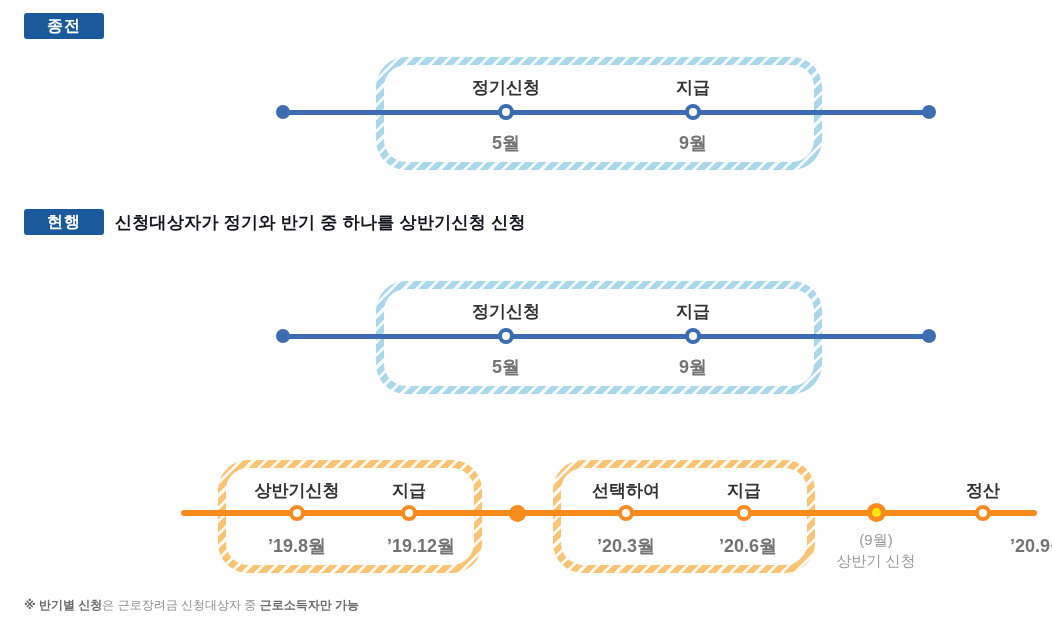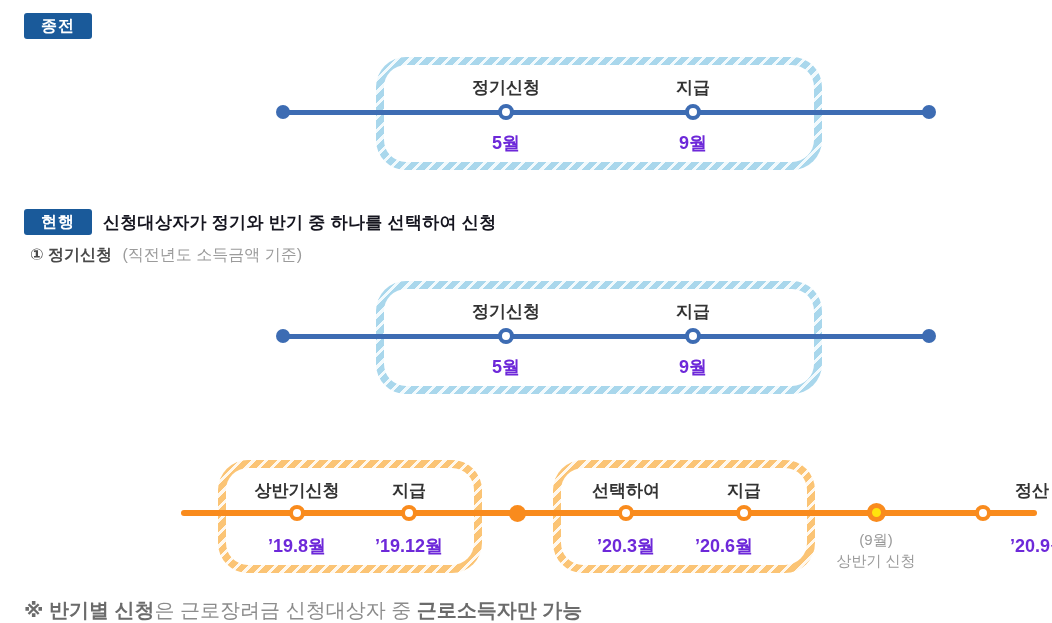--- a/index.html
+++ b/index.html
@@ -3,21 +3,21 @@
 <meta charset="utf-8">
 <style>
   html,body{margin:0;padding:0;background:#fff;}
   .page{
     position:relative;width:1052px;height:623px;background:#ffffff;
     font-family:"Liberation Sans","DejaVu Sans",sans-serif;overflow:hidden;
   }
   .sec-header{position:absolute;left:24px;display:flex;align-items:center;gap:11px;}
   .badge{
     background:#1a5a9a;color:#ffffff;font-weight:bold;font-size:16px;
-    padding:4px 17px;border-radius:3px;letter-spacing:1px;line-height:18px;
+    padding:4px 23px;border-radius:3px;letter-spacing:1px;line-height:18px;
   }
   .sec-title{font-weight:bold;font-size:17px;color:#15151f;letter-spacing:0.3px;}
 
   .sub-heading{position:absolute;left:30px;font-size:16px;white-space:nowrap;}
   .sub-heading .bold{font-weight:bold;color:#4a4a4a;}
   .sub-heading .light{color:#9b9b9b;margin-left:6px;}
 
   .timeline{position:absolute;left:0;width:1052px;height:127px;}
   .tl-box{
     position:absolute;top:7px;height:113px;border-radius:30px;
@@ -45,27 +45,27 @@
     position:absolute;border-radius:50%;box-sizing:border-box;z-index:3;
     width:19px;height:19px;border:5px solid #f98b1d;background:#ffe40d;top:50px;
   }
 
   .node-label{
     position:absolute;top:26px;transform:translateX(-50%);
     font-weight:bold;font-size:17px;color:#333333;white-space:nowrap;z-index:3;
   }
   .node-month{
     position:absolute;top:81px;transform:translateX(-50%);
-    font-weight:bold;font-size:18px;color:#6d28d9;white-space:nowrap;z-index:3;
+    font-weight:bold;font-size:18px;color:#737373;white-space:nowrap;z-index:3;
   }
   .sep-note{
     position:absolute;top:76px;transform:translateX(-50%);text-align:center;
     color:#9a9a9a;font-size:15px;line-height:21px;white-space:nowrap;z-index:3;
   }
-  .footnote{position:absolute;left:24px;top:597px;font-size:20px;color:#8c8c8c;white-space:nowrap;}
+  .footnote{position:absolute;left:24px;top:597px;font-size:12px;color:#8c8c8c;white-space:nowrap;}
   .footnote .fbold{font-weight:bold;color:#6b6b6b;}
 </style>
 </head>
 <body>
 
 <div class="page">
 
   <div class="sec-header" style="top:13px;">
     <span class="badge">종전</span>
   </div>
@@ -82,27 +82,23 @@
     <div class="node-circle blue-ring" style="left:498px;"></div>
     <div class="node-month" style="left:506px;">5월</div>
 
     <div class="node-label" style="left:693px;">지급</div>
     <div class="node-circle blue-ring" style="left:685px;"></div>
     <div class="node-month" style="left:693px;">9월</div>
   </div>
 
   <div class="sec-header" style="top:209px;">
     <span class="badge">현행</span>
-    <span class="sec-title">신청대상자가 정기와 반기 중 하나를 선택하여 신청</span>
+    <span class="sec-title">신청대상자가 정기와 반기 중 하나를 상반기신청 신청</span>
   </div>
 
-  <div class="sub-heading" style="top:245px;">
-    <span class="bold">① 정기신청</span>
-    <span class="light">(직전년도 소득금액 기준)</span>
-  </div>
 
   <div class="timeline" style="top:274px;">
     <div class="tl-box blue-box" style="left:376px;width:446px;">
       <div class="tl-box-inner"></div>
     </div>
     <div class="tl-line blue-line" style="left:283px;width:646px;"></div>
     <div class="tl-dot blue-dot" style="left:276px;"></div>
     <div class="tl-dot blue-dot" style="left:922px;"></div>
 
     <div class="node-label" style="left:506px;">정기신청</div>
@@ -124,37 +120,37 @@
     </div>
     <div class="tl-line orange-line" style="left:181px;width:856px;"></div>
     <div class="tl-dot orange-fill-dot" style="left:509px;"></div>
 
     <div class="node-label" style="left:297px;">상반기신청</div>
     <div class="node-circle orange-ring" style="left:289px;"></div>
     <div class="node-month" style="left:297px;">’19.8월</div>
 
     <div class="node-label" style="left:409px;">지급</div>
     <div class="node-circle orange-ring" style="left:401px;"></div>
-    <div class="node-month" style="left:409px;text-align:right;">’19.12월</div>
+    <div class="node-month" style="left:421px;text-align:right;">’19.12월</div>
 
     <div class="node-label" style="left:626px;">선택하여</div>
     <div class="node-circle orange-ring" style="left:618px;"></div>
     <div class="node-month" style="left:626px;">’20.3월</div>
 
     <div class="node-label" style="left:744px;">지급</div>
     <div class="node-circle orange-ring" style="left:736px;"></div>
-    <div class="node-month" style="left:724px;">’20.6월</div>
+    <div class="node-month" style="left:748px;">’20.6월</div>
 
     <div class="yellow-node" style="left:867px;"></div>
     <div class="sep-note" style="left:876px;">
       <div>(9월)</div>
       <div>상반기 신청</div>
     </div>
 
-    <div class="node-label" style="left:1032px;">정산</div>
+    <div class="node-label" style="left:983px;">정산</div>
     <div class="node-circle orange-ring" style="left:975px;"></div>
     <div class="node-month" style="left:1039px;">’20.9월</div>
   </div>
 
   <div class="footnote">
     <span class="fbold">※ </span><span class="fbold">반기별 신청</span><span>은 근로장려금 신청대상자 중 </span><span class="fbold">근로소득자만 가능</span>
   </div>
 
 </div>
 

